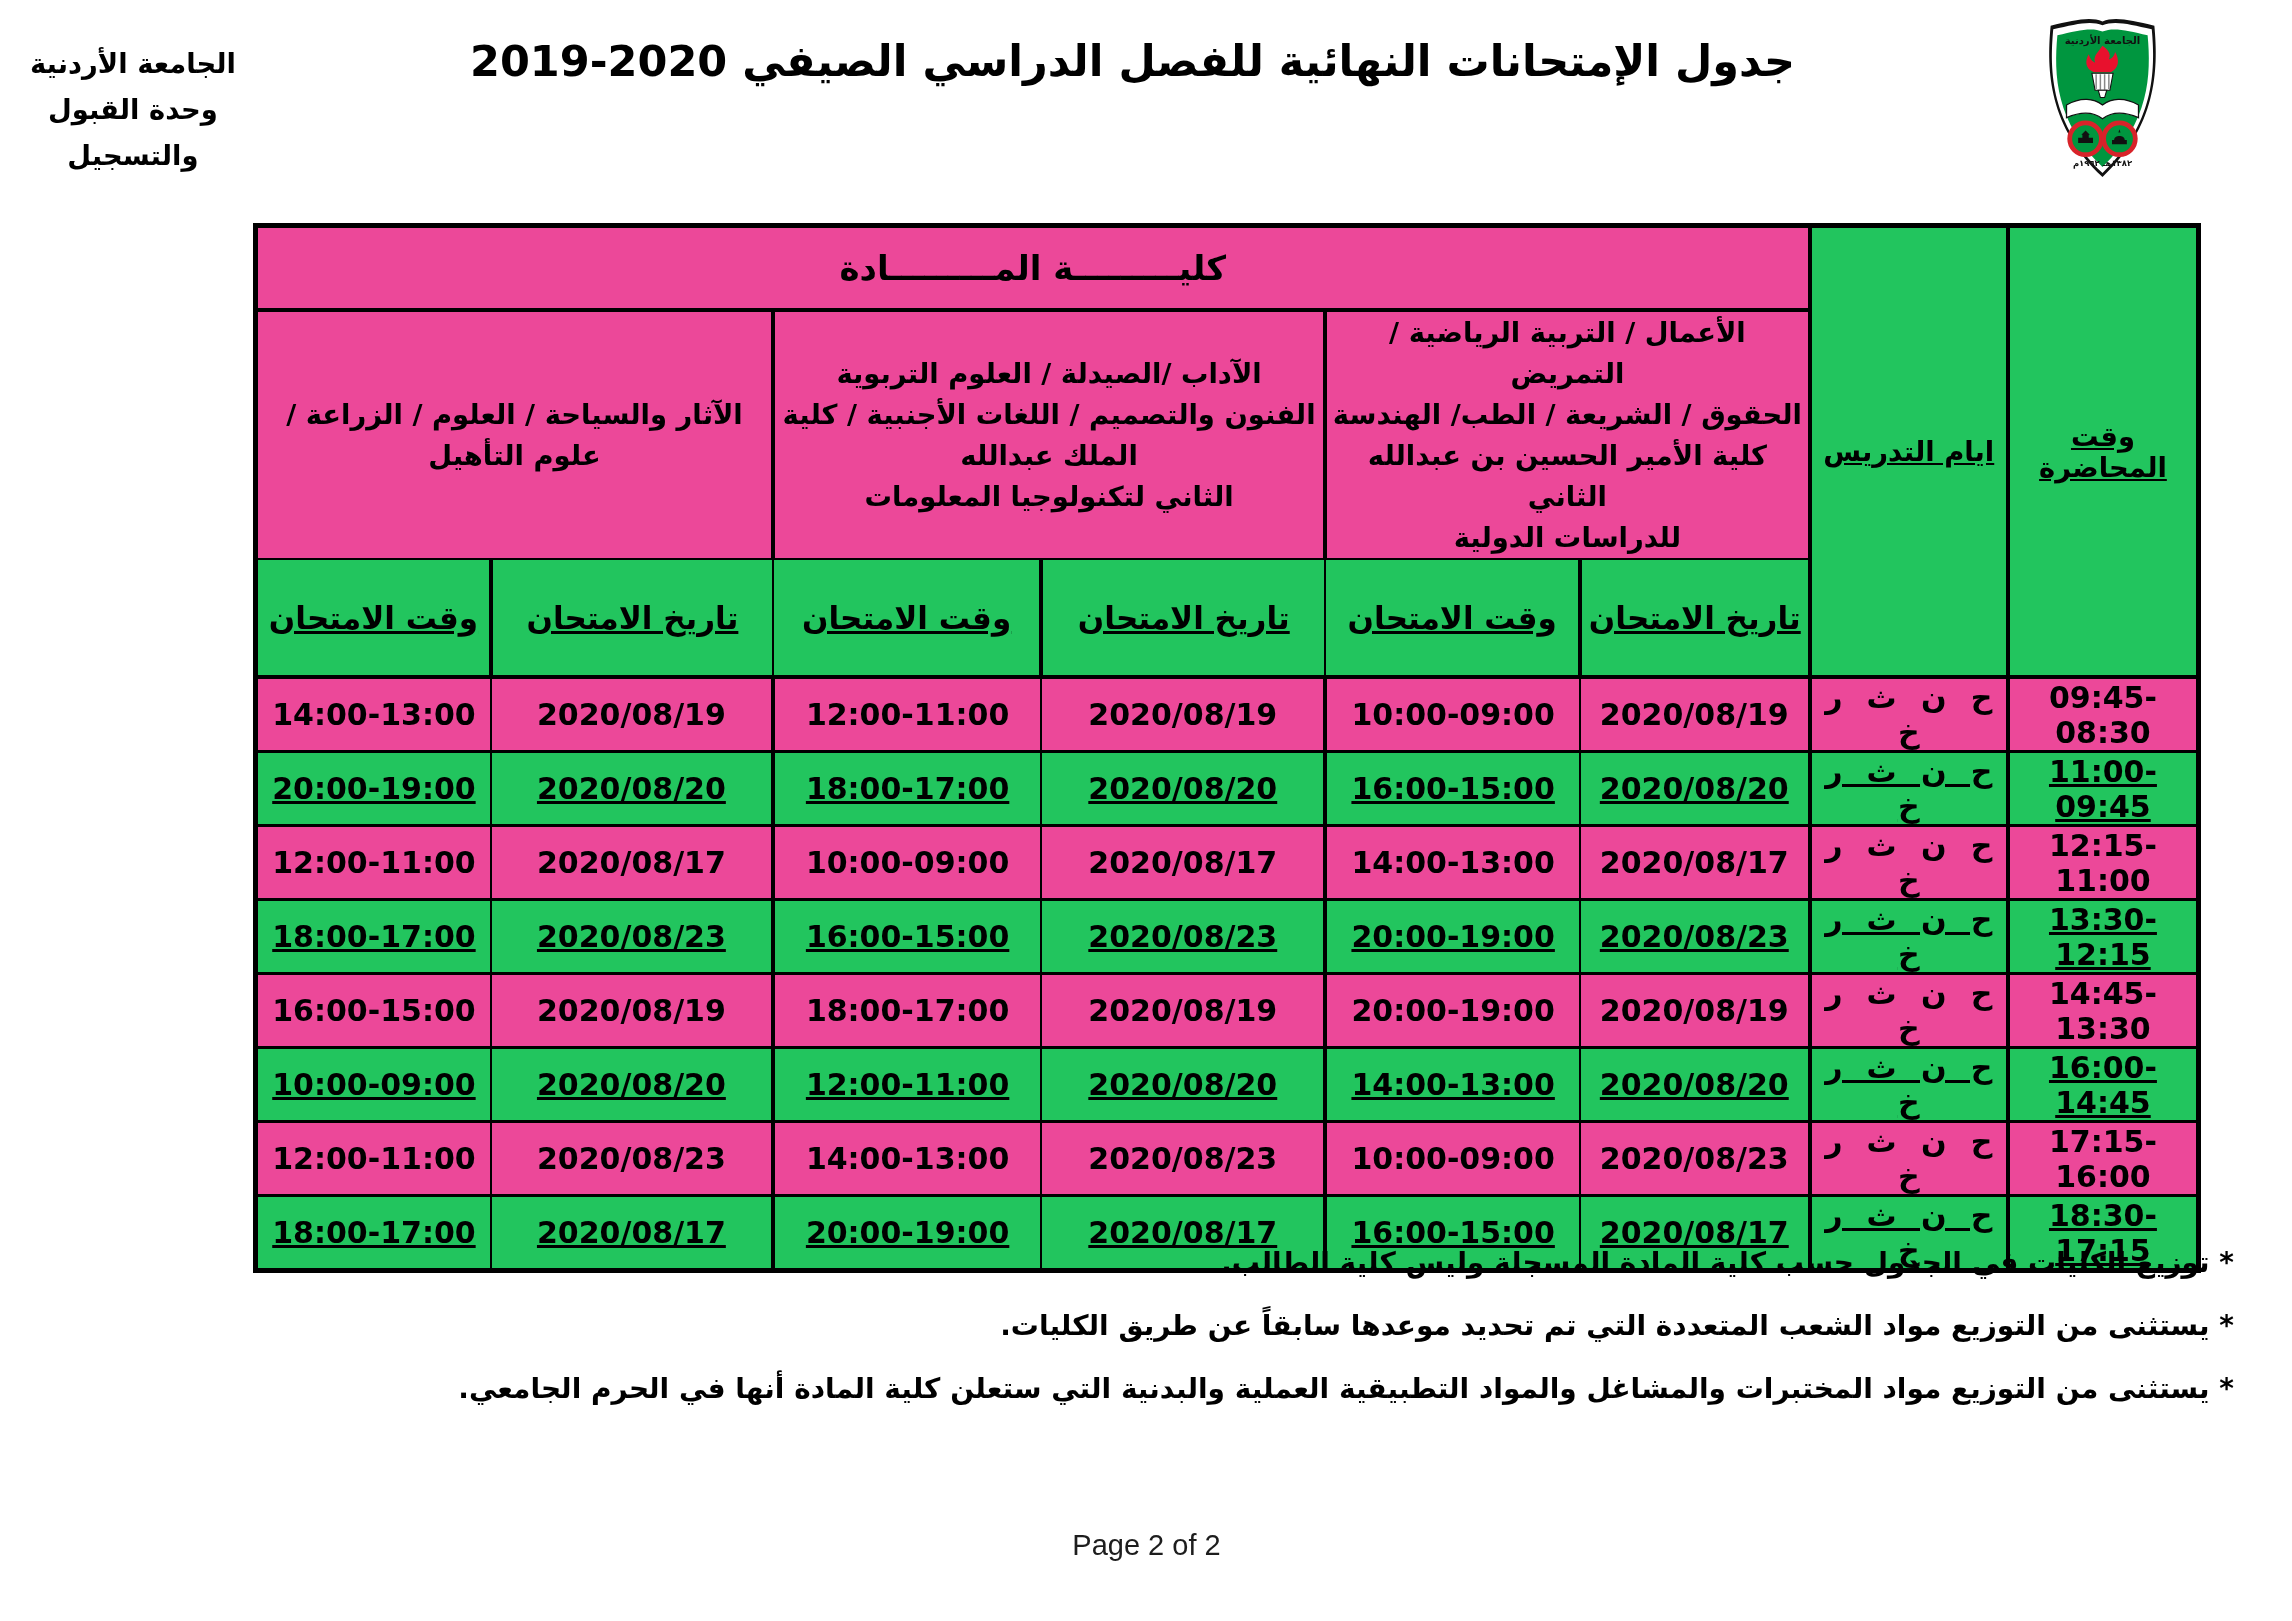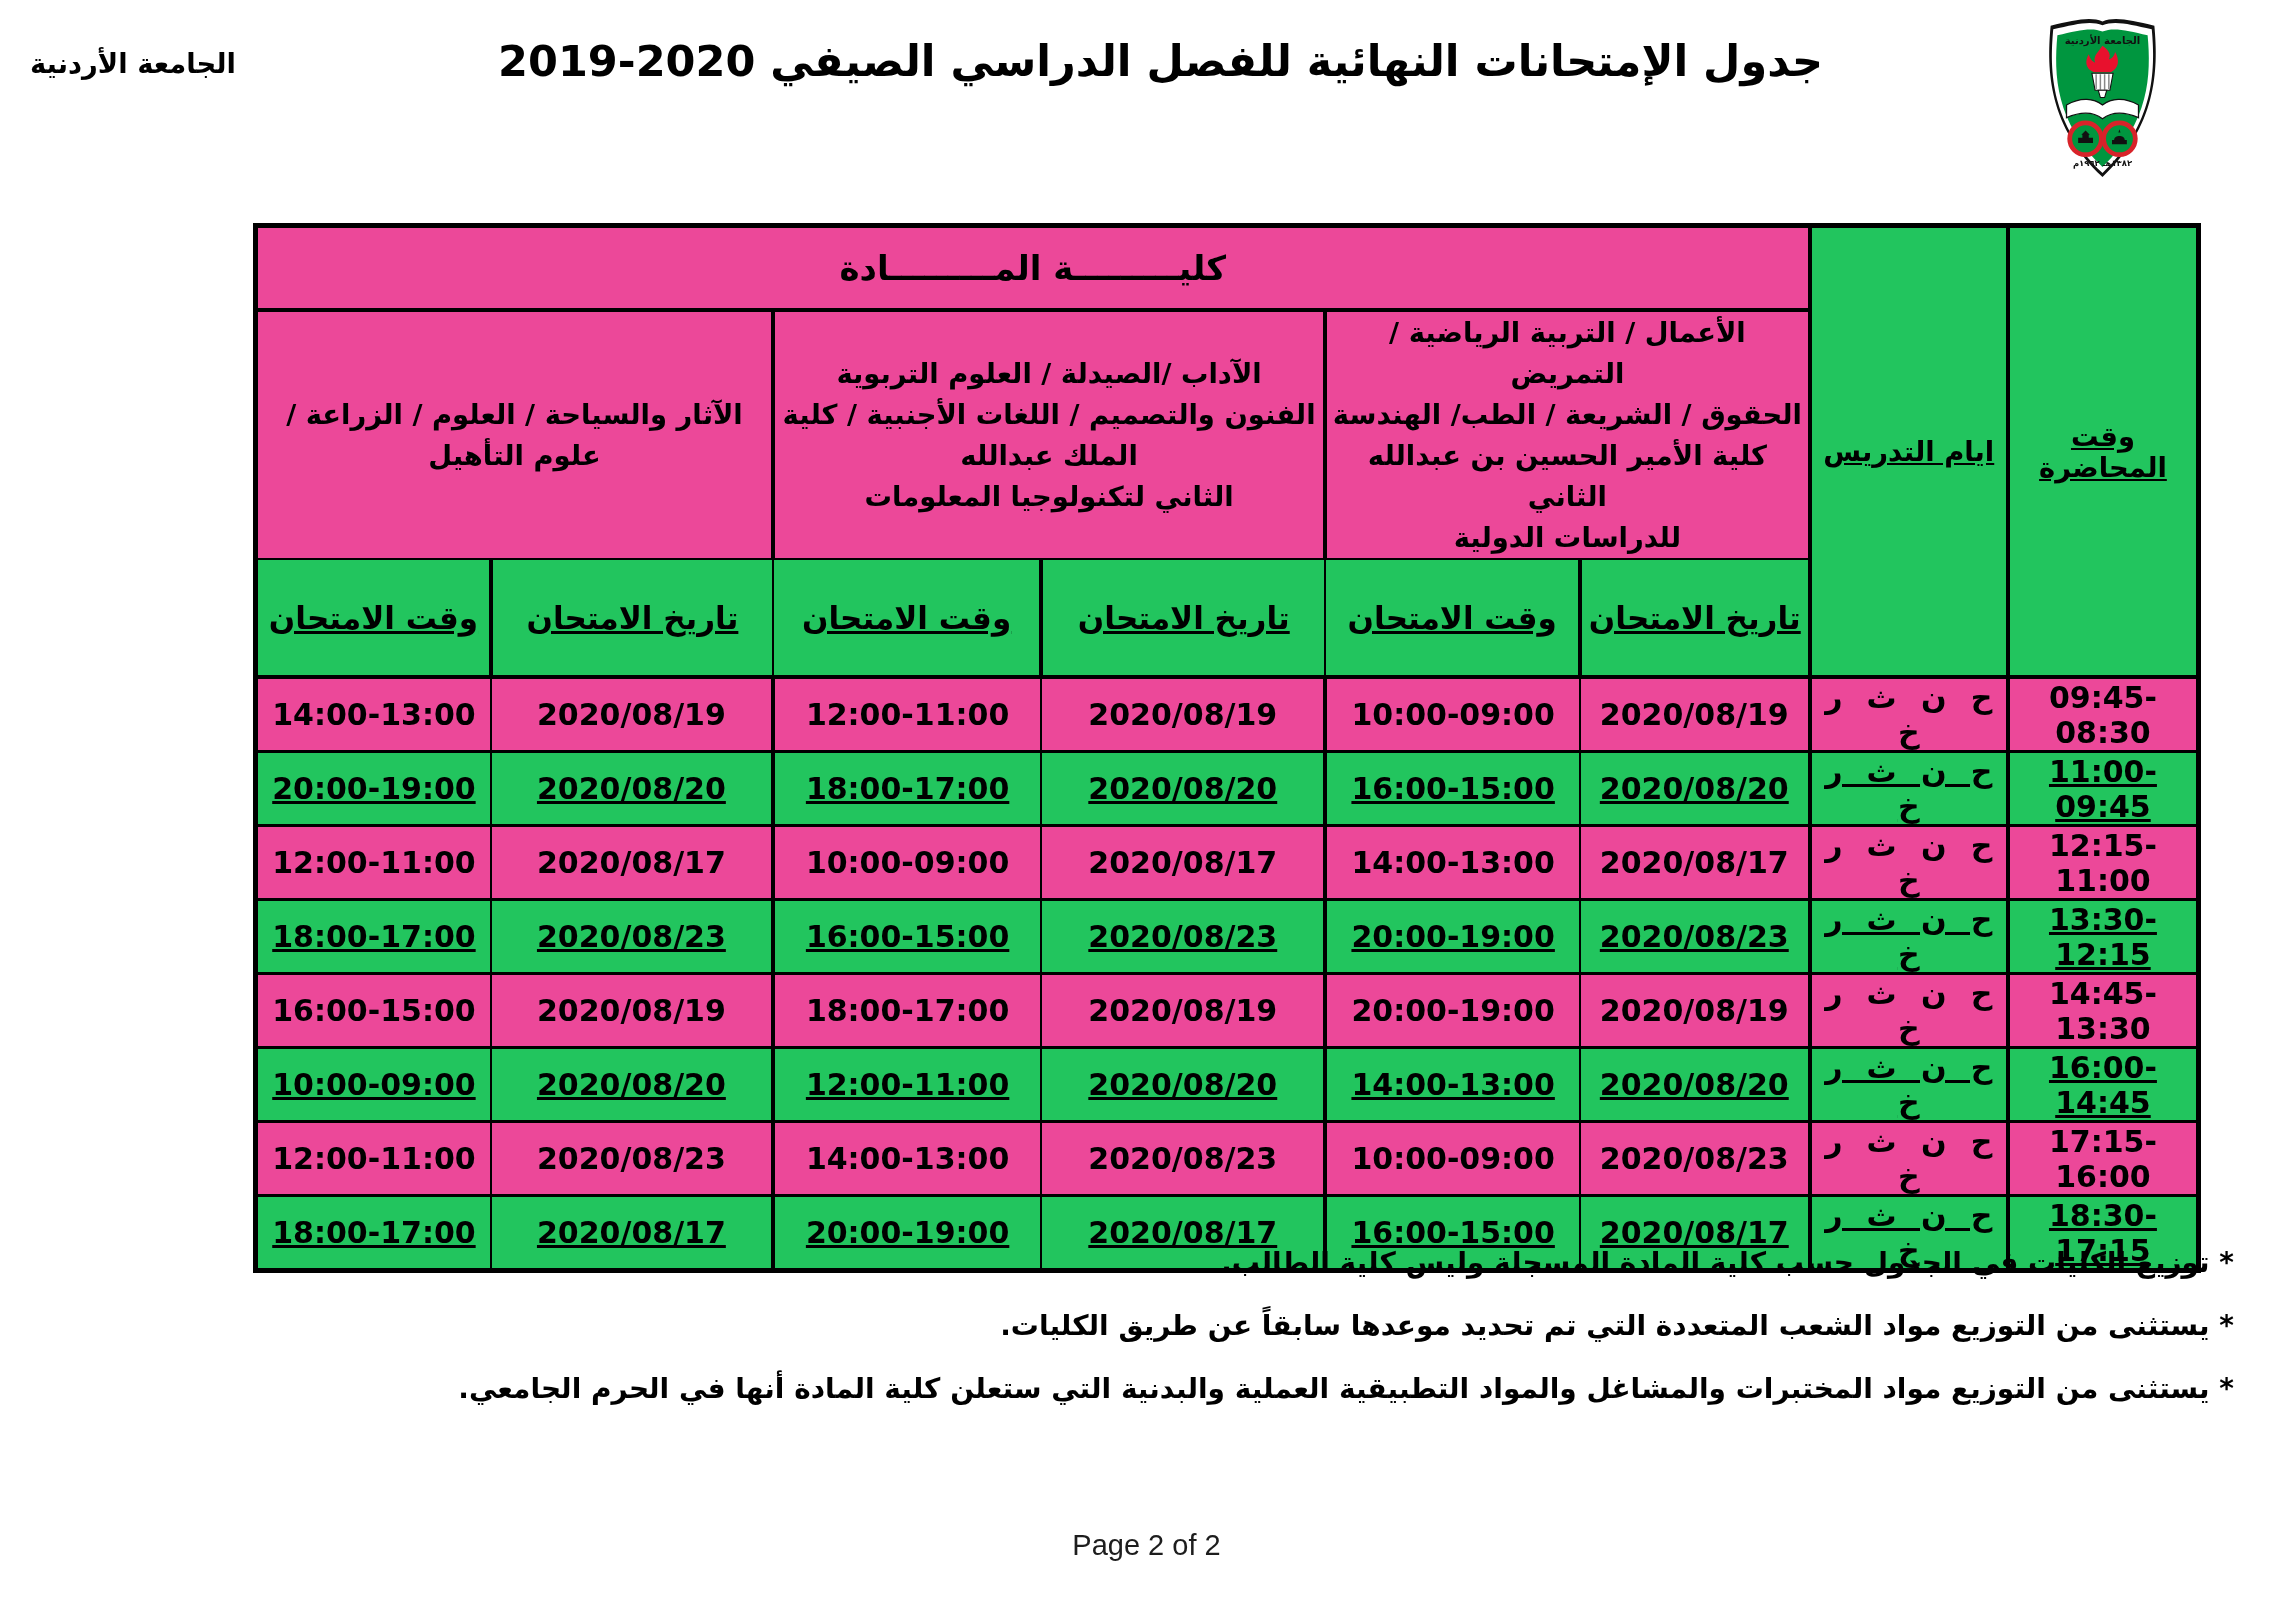--- a/index.html
+++ b/index.html
@@ -5,21 +5,21 @@
   html,body{margin:0;padding:0;}
   body{
     width:2293px;height:1621px;background:#ffffff;position:relative;overflow:hidden;
     font-family:"DejaVu Sans",sans-serif;color:#000;
   }
   .abs{position:absolute;}
 
   
   .org-block{left:27.4px;top:41px;width:211px;text-align:center;font-weight:bold;
     font-size:27.4px;line-height:46px;direction:rtl;}
-  .title-block{left:470px;top:29px;width:1353px;text-align:right;direction:rtl;}
+  .title-block{left:470px;top:29px;width:1353px;text-align:left;direction:rtl;}
   .title-1{font-size:43px;font-weight:bold;line-height:65px;}
   .title-2{font-size:41px;font-weight:bold;line-height:59px;margin-top:41px;}
 
   
   .logo{left:2039px;top:11.8px;width:127px;height:186px;}
 
   
   .sched{left:253px;top:223px;width:1948px;border-collapse:collapse;direction:rtl;
     table-layout:fixed;}
   .sched td{border:2.9px solid #000;text-align:center;vertical-align:middle;
@@ -42,20 +42,21 @@
     font-weight:bold;font-size:28px;}
   .note-line{line-height:63px;white-space:nowrap;}
   .page-footer{left:0;top:1529px;width:2293px;text-align:center;font-size:29px;
     font-weight:normal;color:#1d1d1d;font-family:"Liberation Sans",sans-serif;}
 </style>
 </head>
 <body>
 
 <div class="abs org-block">
   <div>الجامعة الأردنية</div>
+  <div>وحدة القبول والتسجيل</div>
 </div>
 
 <div class="abs title-block">
   <div class="title-1">جدول الإمتحانات النهائية للفصل الدراسي الصيفي 2020-2019</div>
 </div>
 
 <svg class="abs logo" viewBox="0 0 120 168">
   <path d="M60,5 C48,0 33,4 11,9 C7,52 9,104 60,152 C111,104 113,52 109,9 C87,4 72,0 60,5 Z" fill="#111111"></path>
   <path d="M60,5 C48,0 33,4 11,9 C7,52 9,104 60,152 C111,104 113,52 109,9 C87,4 72,0 60,5 Z" transform="translate(60,79) scale(0.95) translate(-60,-79)" fill="#ffffff"></path>
   <path d="M60,5 C48,0 33,4 11,9 C7,52 9,104 60,152 C111,104 113,52 109,9 C87,4 72,0 60,5 Z" transform="translate(60,79) scale(0.87) translate(-60,-79)" fill="#00963F"></path>

